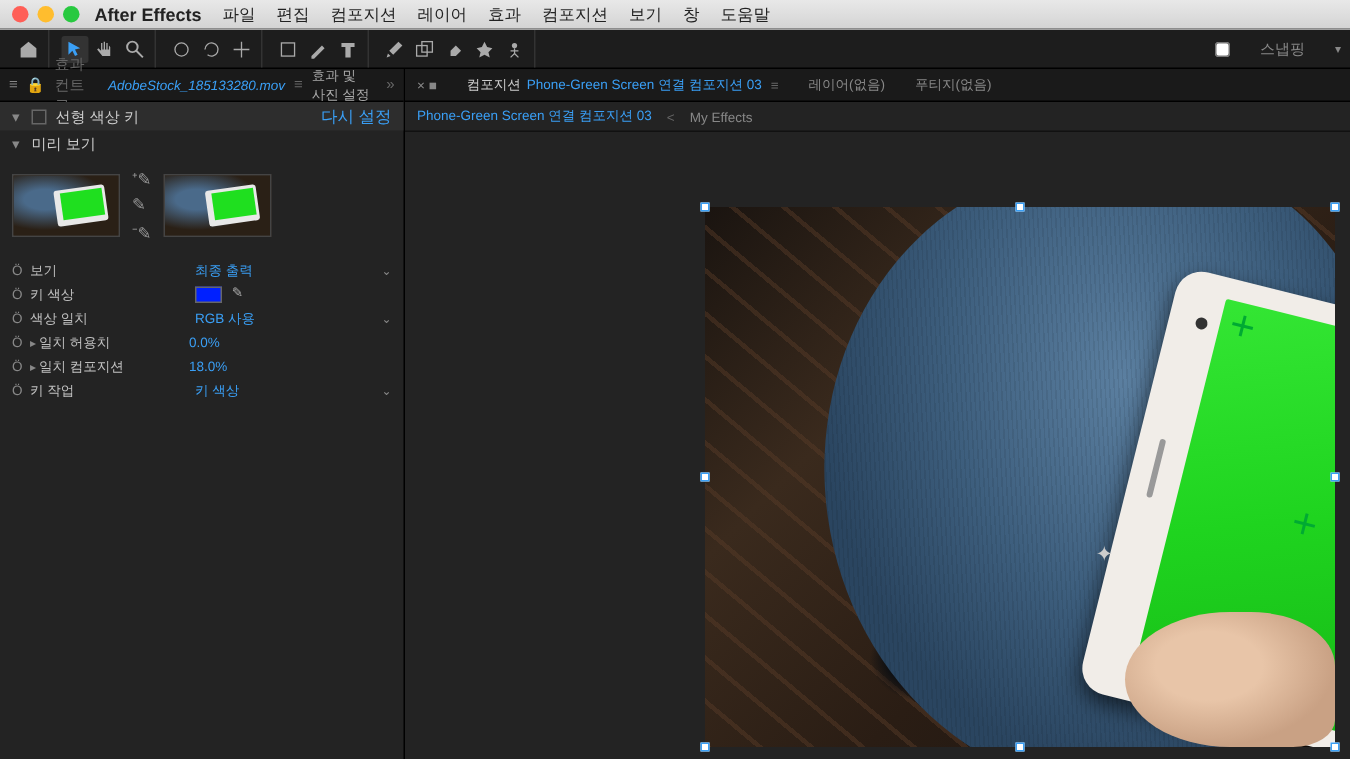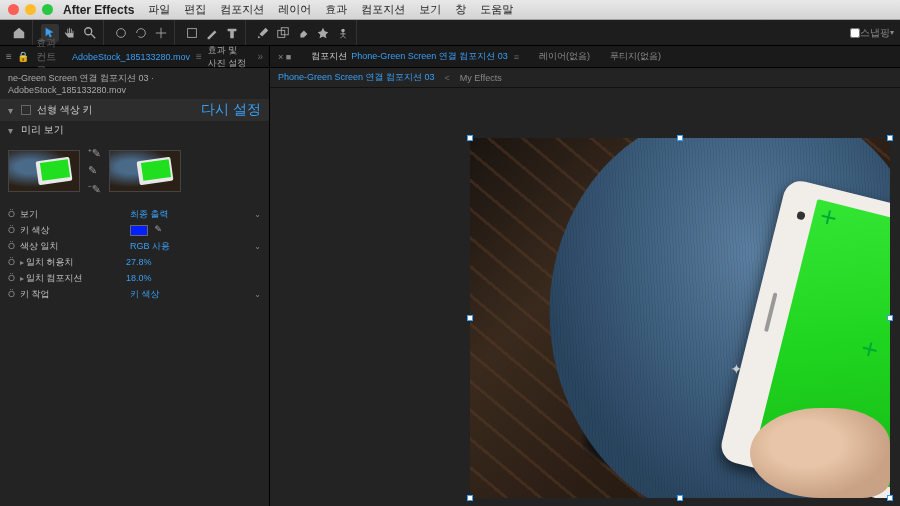--- a/index.html
+++ b/index.html
@@ -17,41 +17,41 @@
 .mac-menu span { cursor: default; }
 .win-title { position: absolute; left: 50%; transform: translateX(-30%); color: #3a3a3a; font-size: 11px; white-space: nowrap; }
 
 
 .app-toolbar { height: 26px; background: #1d1d1d; border-bottom: 1px solid #000; display: flex; align-items: center; padding: 0 6px; gap: 4px; }
 .tool-group { display: flex; gap: 2px; align-items: center; padding: 0 4px; border-right: 1px solid #333; height: 100%; }
 .tool-group:last-child { border-right: none; }
 .tool-btn { width: 18px; height: 18px; display: flex; align-items: center; justify-content: center; color: #aaa; border-radius: 2px; }
 .tool-btn.active { background: #333; color: #3a9ff5; }
 .tool-btn svg { width: 14px; height: 14px; }
-.snap-label { margin-left: auto; color: #888; font-size: 10px; display: flex; align-items: center; gap: 0; }
+.snap-label { margin-left: auto; color: #888; font-size: 10px; display: flex; align-items: center; gap: 20px; }
 .snap-label input { width: 10px; height: 10px; }
 
 
 .main { display: flex; height: calc(506px - 20px - 26px); }
 .left-panel { width: 270px; background: #232323; display: flex; flex-direction: column; border-right: 1px solid #000; }
 .right-panel { flex: 1; background: #232323; display: flex; flex-direction: column; }
 
 
 .panel-tabs { height: 22px; background: #1a1a1a; display: flex; align-items: center; padding: 0 6px; border-bottom: 1px solid #000; gap: 6px; }
 .panel-tabs .tab-ico { color: #888; }
-.panel-tabs .crumb { color: #3a9ff5; font-size: 9px; }
+.panel-tabs .crumb { color: #3a9ff5; font-size: 9px; font-style: italic; }
 .panel-tabs .sep { color: #666; }
 .panel-tabs .label { color: #aaa; font-size: 9px; margin-left: auto; }
 
 .layer-name { padding: 4px 8px; color: #aaa; font-size: 9px; background: #232323; }
 .fx-row { display: flex; align-items: center; padding: 2px 8px; gap: 6px; }
 .fx-row.header { background: #2d2d2d; }
 .fx-toggle { width: 10px; height: 10px; border: 1px solid #666; display: inline-block; }
 .fx-name { color: #ccc; font-size: 10px; }
-.fx-reset { margin-left: auto; color: #3a9ff5; font-size: 14px; }
+.fx-reset { margin-left: auto; color: #3a9ff5; font-size: 11px; }
 .collapse { color: #888; margin-right: 2px; }
 
 
 .preview-row { display: flex; gap: 8px; padding: 6px 8px; align-items: center; }
 .thumb { width: 72px; height: 42px; background: #2a2016; border: 1px solid #444; position: relative; overflow: hidden; }
 .thumb .phone { position: absolute; right: 8px; top: 8px; width: 34px; height: 24px; background: #e8e8e8; border-radius: 2px; transform: rotate(-8deg); }
 .thumb .screen { position: absolute; right: 10px; top: 10px; width: 28px; height: 18px; background: #1fdf1f; transform: rotate(-8deg); }
 .thumb .jeans { position: absolute; left: 0; top: 0; width: 100%; height: 100%; background: radial-gradient(ellipse at 30% 40%, #4a6a8a 20%, #2a2016 60%); }
 .arrow-icons { display: flex; flex-direction: column; gap: 4px; color: #999; }
 .arrow-icons span { font-size: 11px; }
@@ -229,21 +229,20 @@
   <div class="left-panel">
     <div class="panel-tabs">
       <span class="tab-ico">≡</span>
       <span class="tab-ico">🔒</span>
       <span class="sep">효과 컨트롤</span>
       <span class="crumb">AdobeStock_185133280.mov</span>
       <span class="sep">≡</span>
       <span class="label">효과 및 사진 설정</span>
       <span class="sep" style="margin-left:4px">»</span>
     </div>
-    <div class="layer-name">ne-Green Screen 연결 컴포지션 03 · AdobeStock_185133280.mov</div>
 
     <div class="fx-row header">
       <span class="collapse">▾</span>
       <span class="fx-toggle"></span>
       <span class="fx-name">선형 색상 키</span>
       <span class="fx-reset">다시 설정</span>
     </div>
 
     <div class="fx-row">
       <span class="collapse">▾</span>
@@ -286,21 +285,21 @@
       <div class="prop-row">
         <span class="prop-stop">Ö</span>
         <span class="prop-label">색상 일치</span>
         <span class="prop-value">RGB 사용</span>
         <span class="prop-dd">⌄</span>
       </div>
       <div class="prop-row">
         <span class="prop-stop">Ö</span>
         <span class="collapse" style="font-size:8px">▸</span>
         <span class="prop-label" style="flex-basis:100px">일치 허용치</span>
-        <span class="prop-value">27.8%</span>
+        <span class="prop-value">0.0%</span>
       </div>
       <div class="prop-row">
         <span class="prop-stop">Ö</span>
         <span class="collapse" style="font-size:8px">▸</span>
         <span class="prop-label" style="flex-basis:100px">일치 컴포지션</span>
         <span class="prop-value">18.0%</span>
       </div>
       <div class="prop-row">
         <span class="prop-stop">Ö</span>
         <span class="prop-label">키 작업</span>

